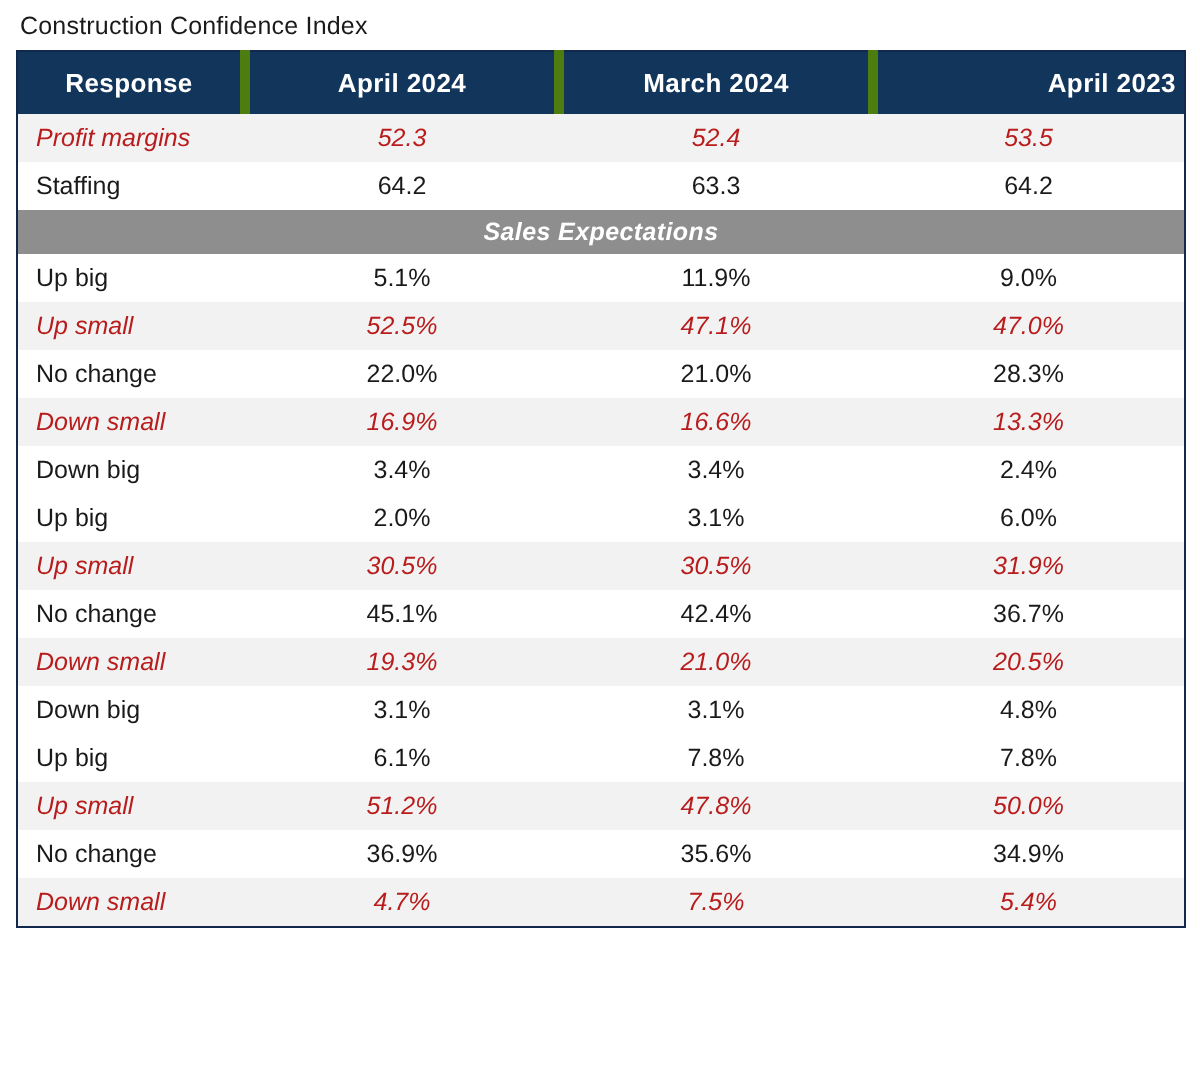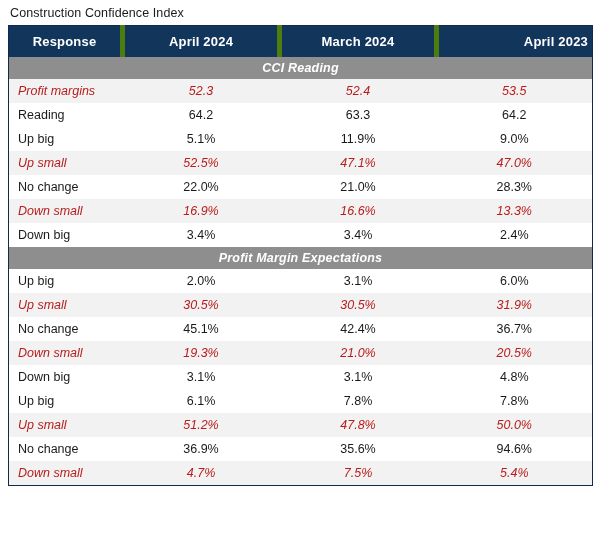--- a/index.html
+++ b/index.html
@@ -99,34 +99,34 @@
     </colgroup>
     <thead>
       <tr>
         <th>Response</th>
         <th>April 2024</th>
         <th>March 2024</th>
         <th>April 2023</th>
       </tr>
     </thead>
     <tbody id="table-body">
-        <tr class="section">
-          <td colspan="4">CCI Reading</td>
-        </tr>
         <tr class="data even">
           <td class="label">Profit margins</td>
           <td class="val">52.3</td>
           <td class="val">52.4</td>
           <td class="val">53.5</td>
         </tr>
         <tr class="data odd">
-          <td class="label">Reading</td>
+          <td class="label">Staffing</td>
           <td class="val">64.2</td>
           <td class="val">63.3</td>
           <td class="val">64.2</td>
+        </tr>
+        <tr class="section">
+          <td colspan="4">Sales Expectations</td>
         </tr>
         <tr class="data odd">
           <td class="label">Up big</td>
           <td class="val">5.1%</td>
           <td class="val">11.9%</td>
           <td class="val">9.0%</td>
         </tr>
         <tr class="data even">
           <td class="label">Up small</td>
           <td class="val">52.5%</td>
@@ -144,23 +144,20 @@
           <td class="val">16.9%</td>
           <td class="val">16.6%</td>
           <td class="val">13.3%</td>
         </tr>
         <tr class="data odd">
           <td class="label">Down big</td>
           <td class="val">3.4%</td>
           <td class="val">3.4%</td>
           <td class="val">2.4%</td>
         </tr>
-        <tr class="section">
-          <td colspan="4">Profit Margin Expectations</td>
-        </tr>
         <tr class="data odd">
           <td class="label">Up big</td>
           <td class="val">2.0%</td>
           <td class="val">3.1%</td>
           <td class="val">6.0%</td>
         </tr>
         <tr class="data even">
           <td class="label">Up small</td>
           <td class="val">30.5%</td>
           <td class="val">30.5%</td>
@@ -193,21 +190,21 @@
         <tr class="data even">
           <td class="label">Up small</td>
           <td class="val">51.2%</td>
           <td class="val">47.8%</td>
           <td class="val">50.0%</td>
         </tr>
         <tr class="data odd">
           <td class="label">No change</td>
           <td class="val">36.9%</td>
           <td class="val">35.6%</td>
-          <td class="val">94.6%</td>
+          <td class="val">34.9%</td>
         </tr>
         <tr class="data even">
           <td class="label">Down small</td>
           <td class="val">4.7%</td>
           <td class="val">7.5%</td>
           <td class="val">5.4%</td>
         </tr>
       </tbody>
   </table>
 

